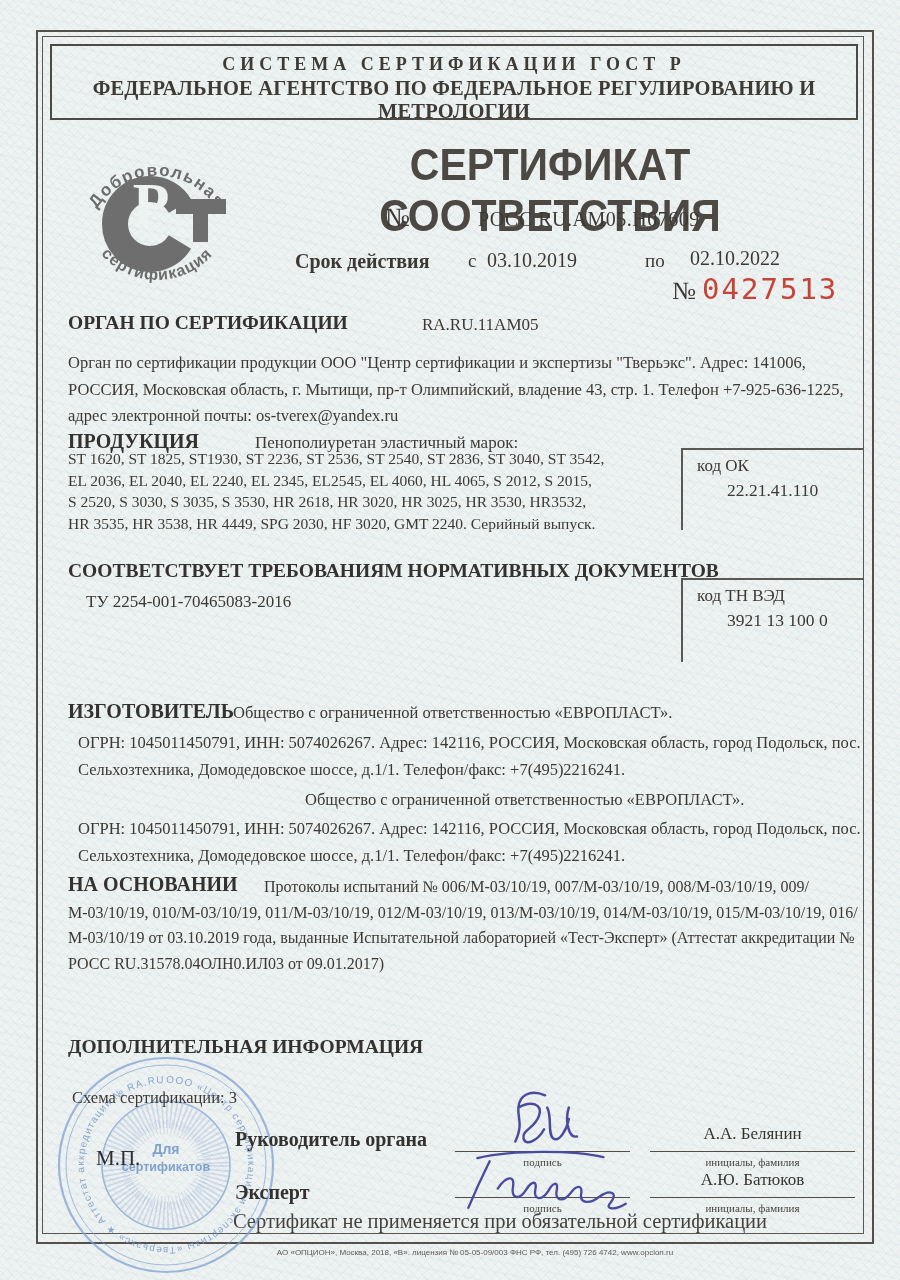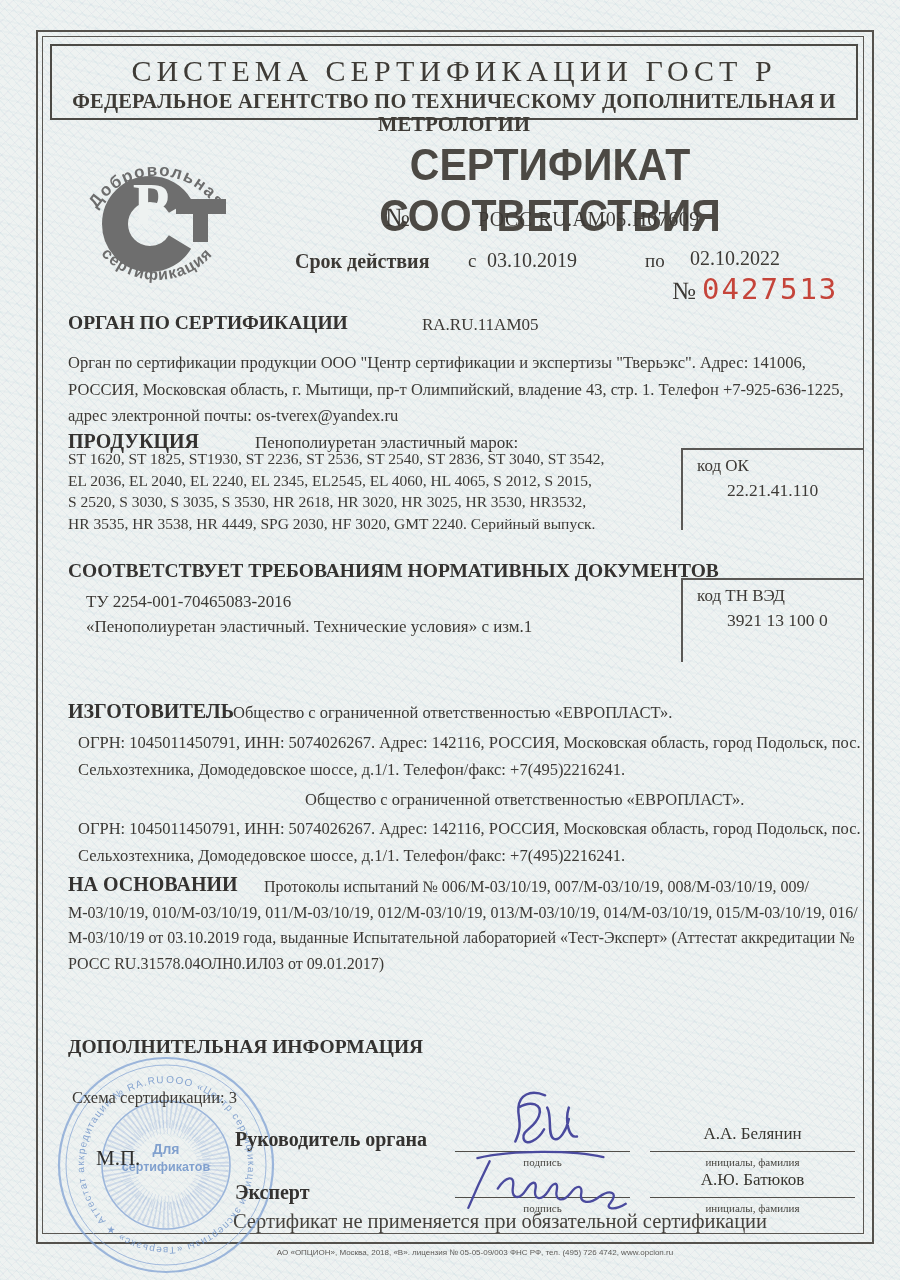--- a/index.html
+++ b/index.html
@@ -8,21 +8,21 @@
     background-color:#eef2f1;
     background-image:
       repeating-linear-gradient(47deg, rgba(140,190,205,.10) 0 1px, transparent 1px 6px),
       repeating-linear-gradient(-43deg, rgba(170,150,200,.07) 0 1px, transparent 1px 7px),
       repeating-linear-gradient(12deg, rgba(120,170,190,.05) 0 2px, transparent 2px 11px);
     color:#3c3935;}
   .abs{position:absolute;}
   .frame-outer{left:36px;top:30px;width:834px;height:1210px;border:2px solid #54514c;}
   .frame-inner{left:42px;top:36px;width:820px;height:1196px;border:1px solid #5a5752;}
   .header-box{left:50px;top:44px;width:804px;height:72px;border:2px solid #4c4a45;text-align:center;}
-  .h1{margin-top:8px;font-size:30px;font-weight:normal;letter-spacing:5px;color:#3e3b36;}
+  .h1{margin-top:8px;font-size:18px;font-weight:bold;letter-spacing:5px;color:#3e3b36;}
   .h2{margin-top:2px;font-size:20.5px;font-weight:bold;letter-spacing:0.2px;color:#3e3b36;}
   .title{left:250px;top:140px;width:600px;font-family:"Liberation Sans",sans-serif;
     font-weight:bold;font-size:41px;color:#4c4944;letter-spacing:0px;transform:scale(1,1.08);transform-origin:left top;text-align:center;}
   .regline{top:203px;left:385px;font-size:20px;}
   .regsign{font-size:26px;}
   .regvalue{left:478px;top:208px;font-size:20px;letter-spacing:0.5px;}
   .validity-label{left:295px;top:250px;font-size:20px;font-weight:bold;}
   .validity-c{left:468px;top:250px;font-size:19px;}
   .validity-from{left:487px;top:249px;font-size:20px;}
   .validity-po{left:645px;top:250px;font-size:19px;}
@@ -81,21 +81,21 @@
 </style>
 </head>
 <body>
 
 <div class="page">
   <div class="abs frame-outer"></div>
   <div class="abs frame-inner"></div>
 
   <div class="abs header-box">
     <div class="h1">СИСТЕМА СЕРТИФИКАЦИИ ГОСТ Р</div>
-    <div class="h2">ФЕДЕРАЛЬНОЕ АГЕНТСТВО ПО ТЕХНИЧЕСКОМУ ДОПОЛНИТЕЛЬНАЯ И МЕТРОЛОГИИ</div>
+    <div class="h2">ФЕДЕРАЛЬНОЕ АГЕНТСТВО ПО ФЕДЕРАЛЬНОЕ РЕГУЛИРОВАНИЮ И МЕТРОЛОГИИ</div>
   </div>
 
   <svg class="abs rst-logo" viewBox="0 0 170 170">
     <defs>
       <path id="arcTop" d="M 16 94 A 71 71 0 0 1 154 94"></path>
       <path id="arcBottom" d="M 12 82 A 74 74 0 0 0 158 82"></path>
     </defs>
     <text font-family="Liberation Sans, sans-serif" font-size="17" font-weight="bold" fill="#6c6c6c" letter-spacing="1.5">
       <textPath href="#arcTop" startOffset="50%" text-anchor="middle">Добровольная</textPath>
     </text>
@@ -137,21 +137,20 @@
     <div>HR 3535, HR 3538, HR 4449, SPG 2030, HF 3020, GMT 2240. Серийный выпуск.</div>
   </div>
 
   <div class="abs code-box okbox">
     <div class="code-label">код ОК</div>
     <div class="code-value">22.21.41.110</div>
   </div>
 
   <span class="abs sec-label comp-label">СООТВЕТСТВУЕТ ТРЕБОВАНИЯМ НОРМАТИВНЫХ ДОКУМЕНТОВ</span>
   <div class="abs comp-doc">ТУ 2254-001-70465083-2016</div>
-  <div class="abs comp-doc2">«Пенополиуретан эластичный. Технические условия» с изм.1</div>
 
   <div class="abs code-box tnvedbox">
     <div class="code-label">код ТН ВЭД</div>
     <div class="code-value">3921 13 100 0</div>
   </div>
 
   <span class="abs sec-label man-label">ИЗГОТОВИТЕЛЬ</span>
   <span class="abs man-name">Общество с ограниченной ответственностью «ЕВРОПЛАСТ».</span>
   <div class="abs man-details">ОГРН: 1045011450791, ИНН: 5074026267. Адрес: 142116, РОССИЯ, Московская область, город Подольск, пос. Сельхозтехника, Домодедовское шоссе, д.1/1. Телефон/факс: +7(495)2216241.</div>
 

